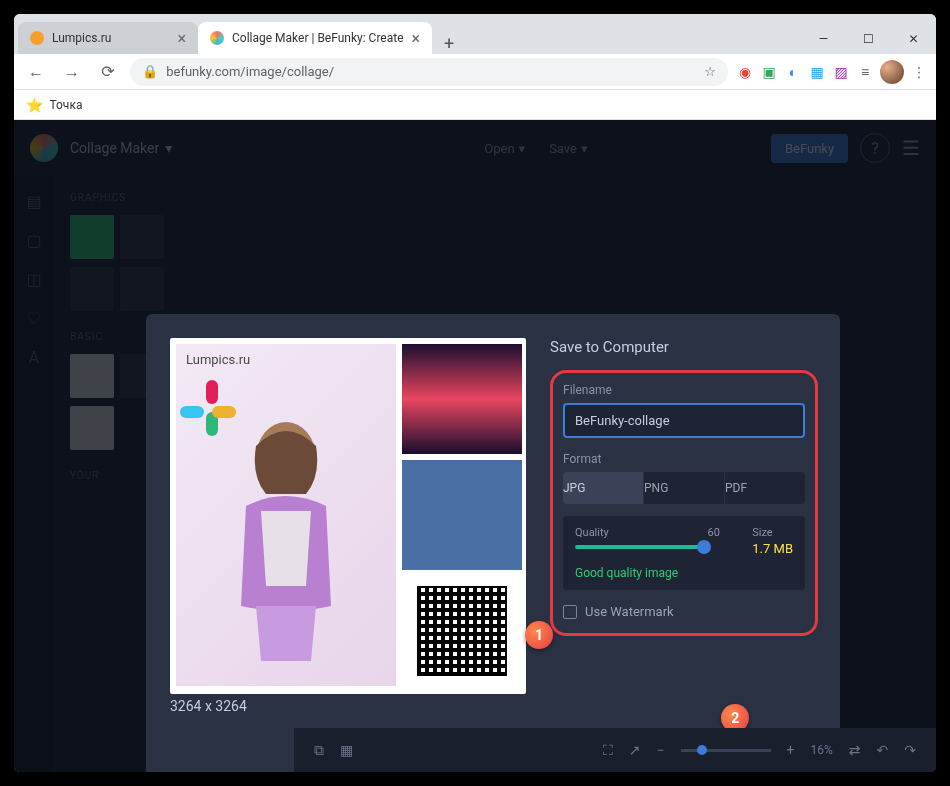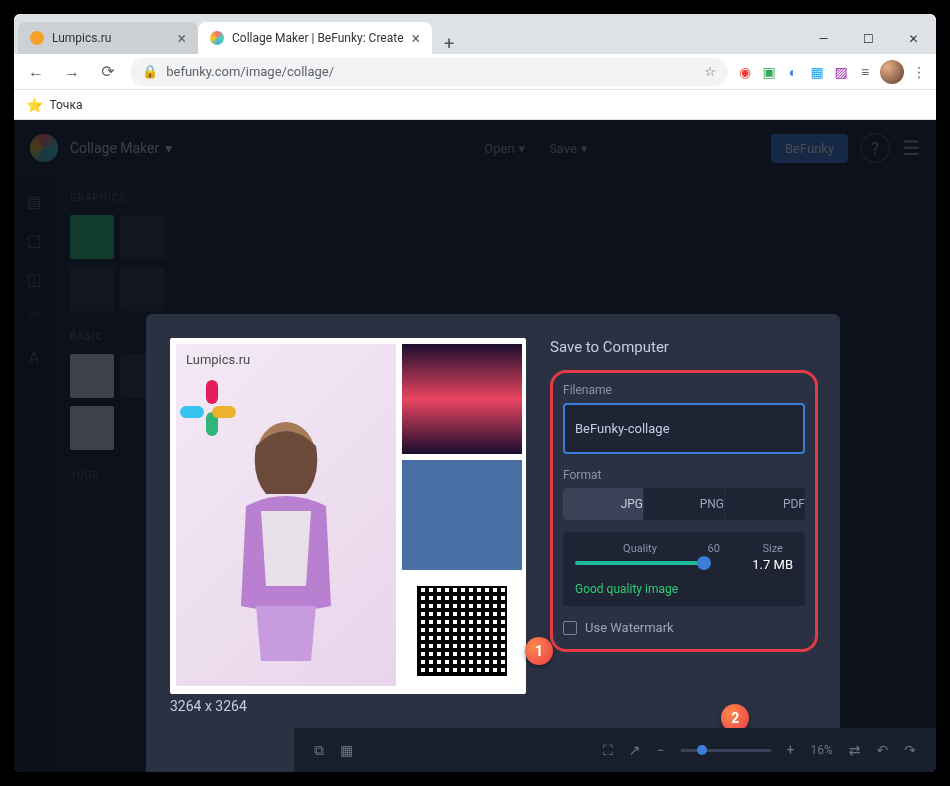--- a/index.html
+++ b/index.html
@@ -67,32 +67,32 @@
   repeating-linear-gradient(0deg, #000 0, #000 4px, transparent 4px, transparent 8px),
   repeating-linear-gradient(90deg, #000 0, #000 4px, transparent 4px, transparent 8px);
   background-blend-mode: multiply; }
 .dimensions-label { color: #7a8499; font-size: 12px; margin-top: 16px; }
 .dimensions-value { color: #c5cde0; font-size: 14px; margin-top: 4px; }
 
 .form-pane { flex: 1; padding: 24px 22px 0 0; display: flex; flex-direction: column; }
 .form-title { color: #c5cde0; font-size: 15px; margin-bottom: 14px; }
 .field-group { border: 3px solid #e63946; border-radius: 16px; padding: 10px 10px 14px 10px; position: relative; }
 .field-label { color: #8a93a8; font-size: 12px; margin-bottom: 6px; }
-.filename-input { width: 100%; background: #1e2433; border: 2px solid #3b7dd8; border-radius: 4px; padding: 16px 10px; color: #c5cde0; font-size: 13px; outline: none; }
+.filename-input { width: 100%; background: #1e2433; border: 2px solid #3b7dd8; border-radius: 4px; padding: 8px 10px; color: #c5cde0; font-size: 13px; outline: none; }
 .format-section { margin-top: 14px; }
 .format-tabs { display: flex; background: #1e2433; border-radius: 4px; overflow: hidden; margin-bottom: 12px; }
-.format-tab { flex: 1; text-align: right; padding: 9px 0; color: #9aa3b8; font-size: 12px; cursor: pointer; border-right: 1px solid #2a3142; }
+.format-tab { flex: 1; text-align: left; padding: 9px 0; color: #9aa3b8; font-size: 12px; cursor: pointer; border-right: 1px solid #2a3142; }
 .format-tab:last-child { border-right: none; }
 .format-tab.active { background: #3a4258; color: #c5cde0; }
 .quality-box { background: #1e2433; border-radius: 4px; padding: 10px 12px; }
 .quality-row { display: flex; justify-content: space-between; margin-bottom: 8px; }
 .quality-col { display: flex; flex-direction: column; }
-.qlabel { color: #8a93a8; font-size: 11px; text-align: center; }
+.qlabel { color: #8a93a8; font-size: 11px; }
 .qvalue { color: #8a93a8; font-size: 11px; text-align: right; }
-.size-value { color: #ffffff; font-size: 13px; margin-top: 2px; }
+.size-value { color: #fde047; font-size: 13px; margin-top: 2px; }
 .slider { width: 130px; height: 4px; background: #1abc9c; border-radius: 2px; position: relative; margin-top: 6px; }
 .slider-thumb { position: absolute; right: -6px; top: -5px; width: 14px; height: 14px; background: #3b7dd8; border-radius: 50%; }
 .quality-msg { color: #2ecc71; font-size: 12px; margin-top: 10px; }
 .watermark-check { display: flex; align-items: center; gap: 8px; margin-top: 14px; color: #9aa3b8; font-size: 13px; }
 .checkbox { width: 14px; height: 14px; border: 1px solid #7a8499; border-radius: 2px; }
 
 .callout { position: absolute; width: 28px; height: 28px; border-radius: 50%; background: radial-gradient(circle at 35% 35%, #ff8a4a, #e63946); color: #fff; display: flex; align-items: center; justify-content: center; font-size: 14px; font-weight: bold; box-shadow: 0 2px 4px rgba(0,0,0,0.4); }
 
 .modal-footer { margin-top: auto; display: flex; justify-content: flex-end; gap: 10px; padding-bottom: 22px; position: relative; }
 .btn-cancel { background: #4a5268; color: #c5cde0; padding: 10px 18px; border-radius: 4px; font-size: 13px; cursor: pointer; border: none; }

